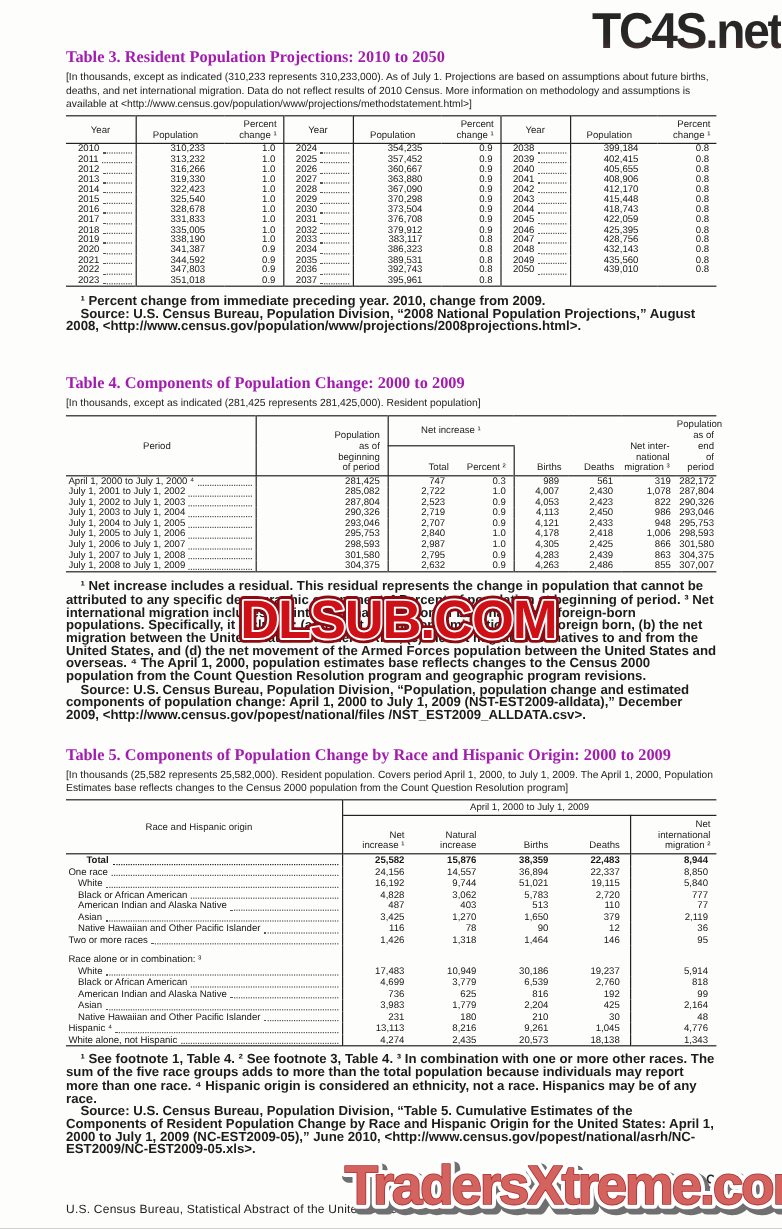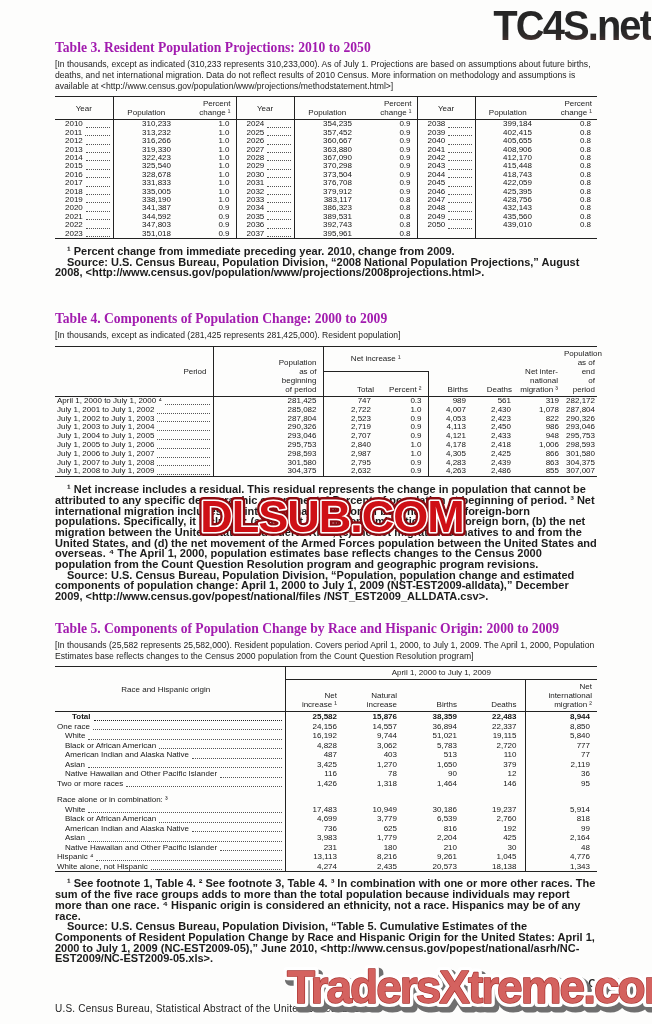--- a/index.html
+++ b/index.html
@@ -37,21 +37,21 @@
   .t4 td{line-height:8.8px;}
   .t4 .period{padding-left:2px;}
   .t4 .v0{padding-right:6px;}
   .t4 .v1{padding-right:9px;}
   .t4 .v2{padding-right:6px;}
   .t4 .v3{padding-right:8px;text-align:right;}
   .t4 .v4{padding-right:7px;}
   .t4 .v5{padding-right:5px;}
   .t4 .v6{padding-right:2px;}
   .t4 th{text-align:right;padding-right:6px;}
-  .t4 th.h-period{vertical-align:middle;}
+  .t4 th.h-period{vertical-align:middle;text-align:center;}
   .t4 th.h-netinc{text-align:center;vertical-align:middle;border-bottom:1px solid #222;padding-right:0;}
   .t4 tr.sub th{border-bottom:1px solid #222;}
 
   
   .t5 td{line-height:9.5px;}
   .t5 .race{padding-left:2px;}
   .t5 .nv{padding-right:8px;}
   .t5 .nv4{padding-right:7px;}
   .t5 th{text-align:right;padding-right:8px;}
   .t5 th.h-race{vertical-align:middle;text-align:center;}

